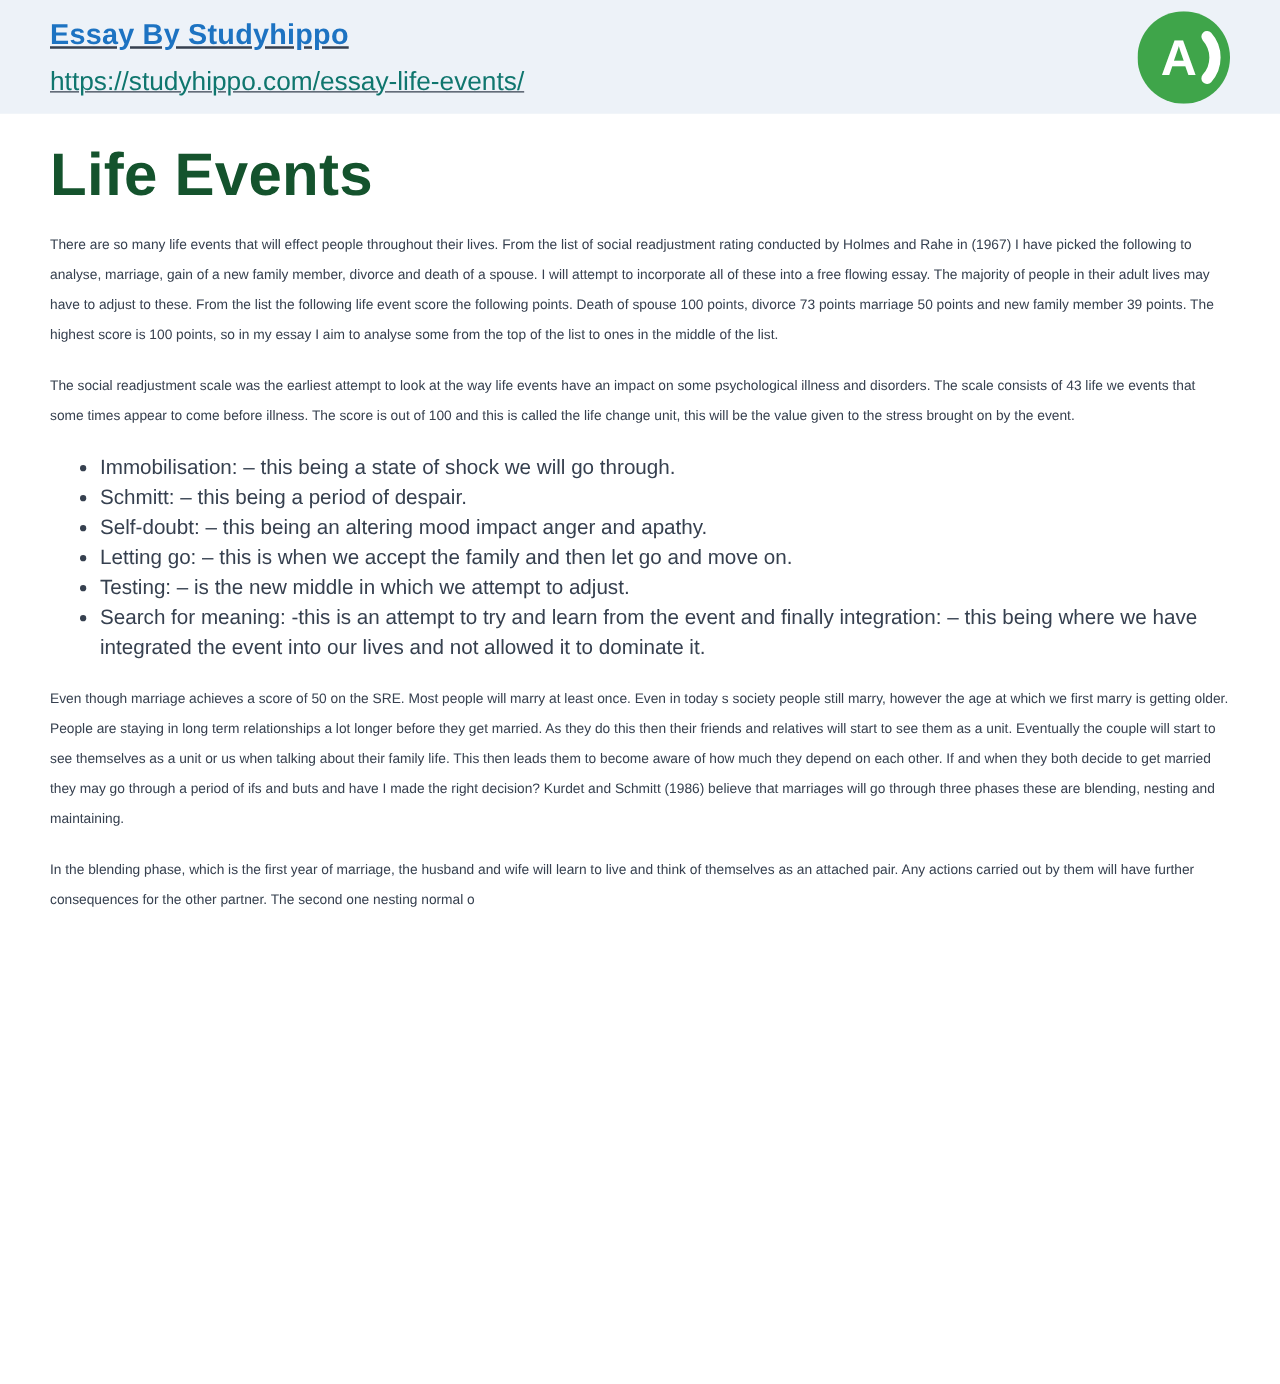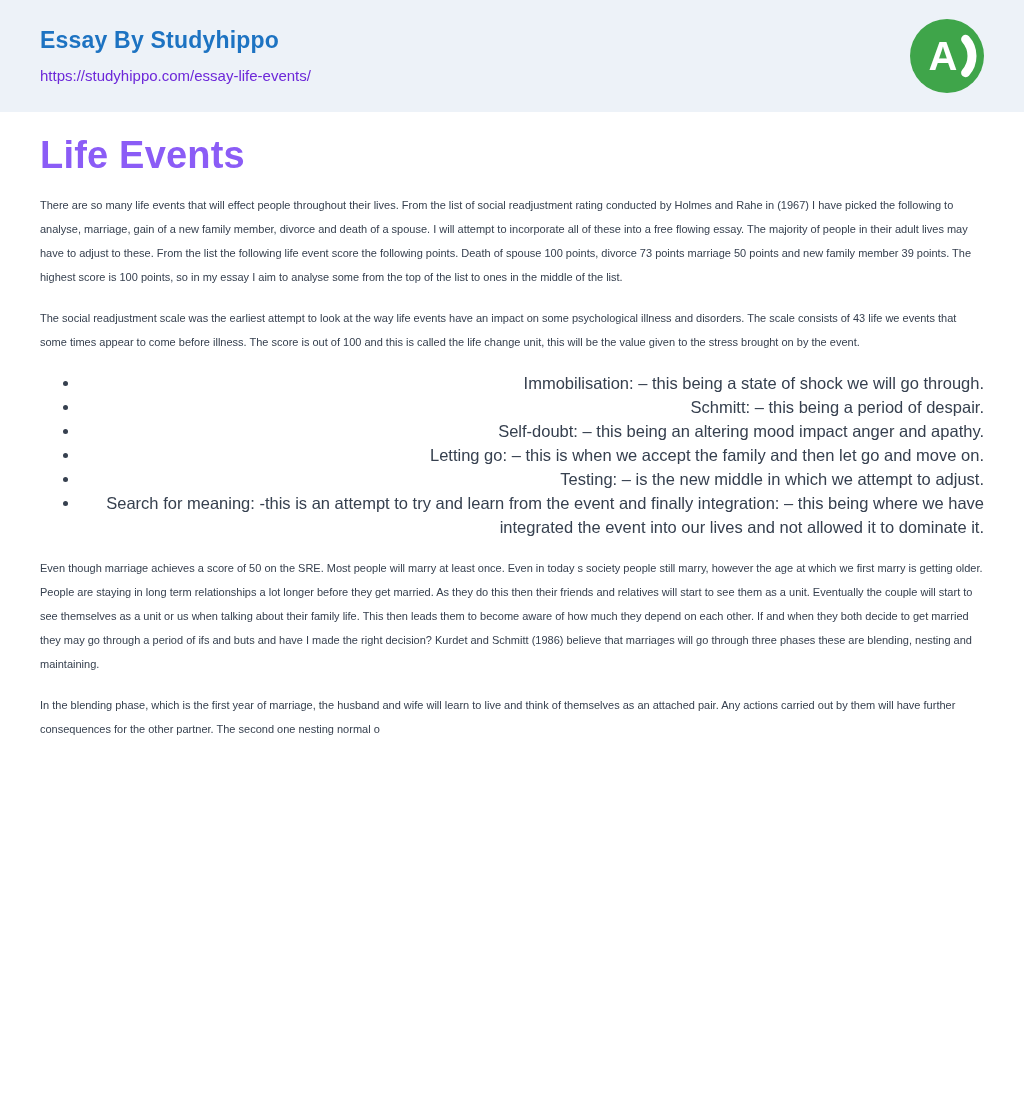--- a/index.html
+++ b/index.html
@@ -9,59 +9,59 @@
     height: 1107px;
     background: #ffffff;
     font-family: "Liberation Sans", "DejaVu Sans", sans-serif;
     color: #36404f;
     overflow: hidden;
   }
   .page { width: 1024px; height: 1107px; overflow: hidden; }
 
   .header {
     background: #edf2f8;
-    height: 112px;
+    height: 91px;
     display: flex;
     align-items: center;
     justify-content: space-between;
     padding: 20px 40px;
+    text-decoration: underline;
   }
   .header-title {
     margin: 0 0 13px 0;
     font-size: 23px;
     font-weight: bold;
     color: #1d73c2;
     letter-spacing: 0.2px;
   }
   .header-url {
-    font-size: 15px;
-    color: #6d28d9;
+    font-size: 21px;
+    color: #0f766e;
     text-decoration: none;
     cursor: pointer;
   }
   .logo-wrap { width: 74px; height: 74px; flex: 0 0 auto; }
 
   .content { padding: 18px 40px 0 40px; }
   .essay-title {
     margin: 4px 0 16px 0;
-    font-size: 38px;
+    font-size: 48px;
     font-weight: bold;
-    color: #8b5cf6;
+    color: #14532d;
     letter-spacing: 0.2px;
   }
   .content p {
     margin: 0 0 17px 0;
     font-size: 11px;
     line-height: 24px;
   }
   .content ul {
     margin: 0 0 17px 0;
     padding-left: 40px;
     list-style: disc;
-    text-align: right;
   }
   .content li {
     font-size: 16.5px;
     line-height: 24px;
   }
 </style>
 </head>
 <body>
 
 <div class="page">

